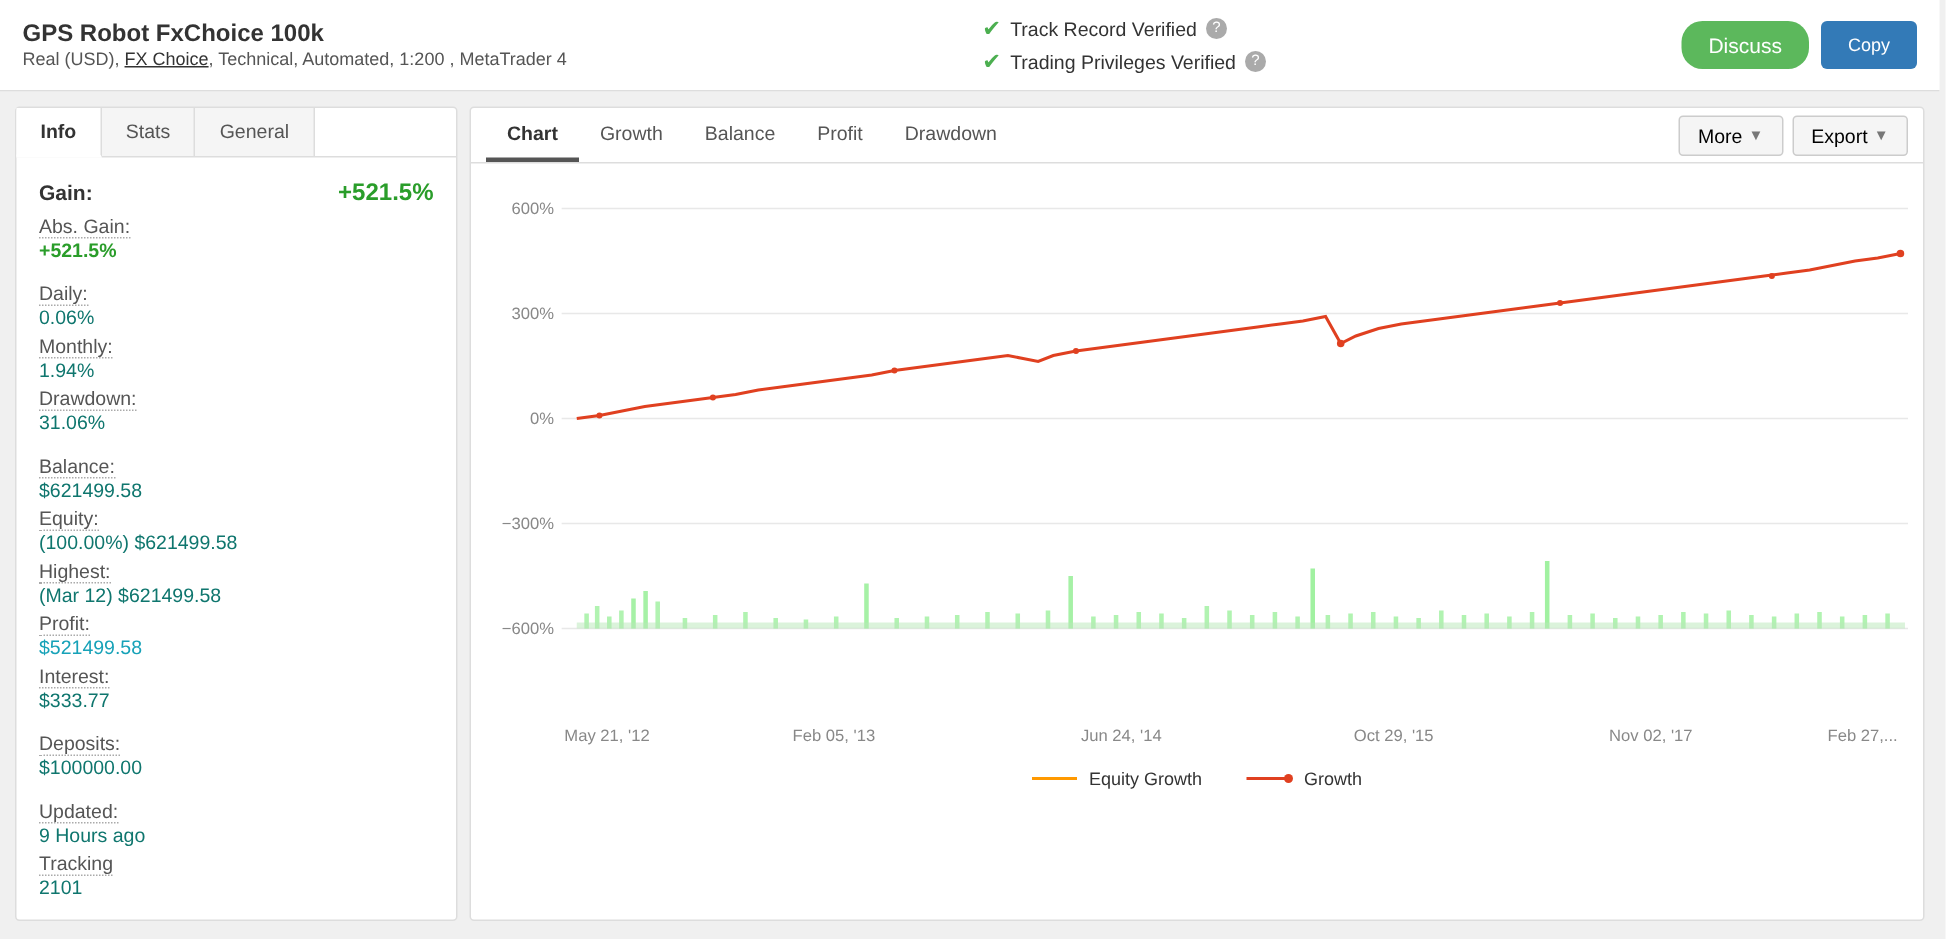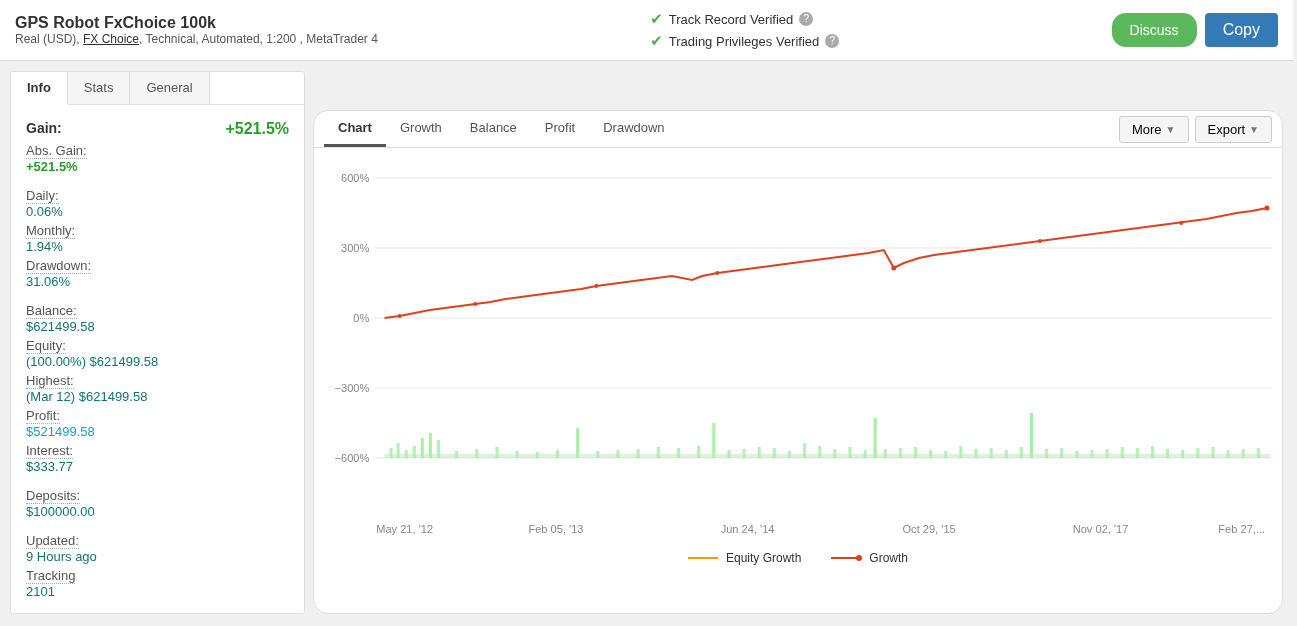--- a/index.html
+++ b/index.html
@@ -71,21 +71,21 @@
       border-radius: 14px;
       font-size: 14px;
       cursor: pointer;
     }
     .btn-copy {
       background: #337ab7;
       color: #fff;
       border: none;
       padding: 8px 18px;
       border-radius: 4px;
-      font-size: 16px;
+      font-size: 12px;
       cursor: pointer;
     }
 
     
     .content-area {
       display: flex;
       gap: 8px;
       padding: 10px;
     }
 
@@ -158,22 +158,21 @@
       font-weight: bold;
       font-size: 16px;
       color: #2a9d2a;
     }
 
     
     .right-panel {
       flex: 1;
       background: #fff;
       border: 1px solid #ddd;
-      border-radius: 15px;
-      margin-top: 39px;
+      border-radius: 3px;
     }
 
     .chart-tab-bar {
       display: flex;
       align-items: center;
       border-bottom: 1px solid #ddd;
       padding: 0 10px;
     }
     .chart-tab {
       padding: 9px 14px;

